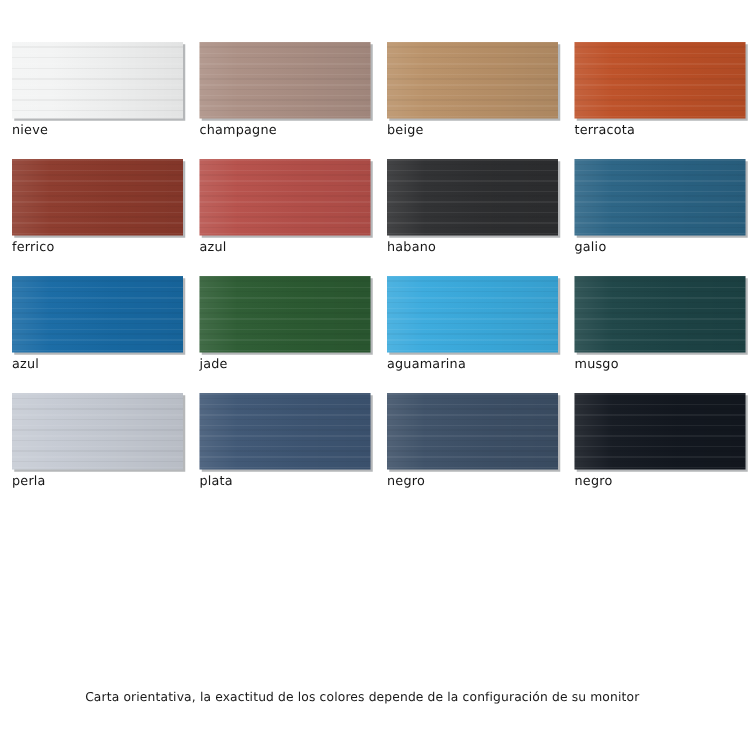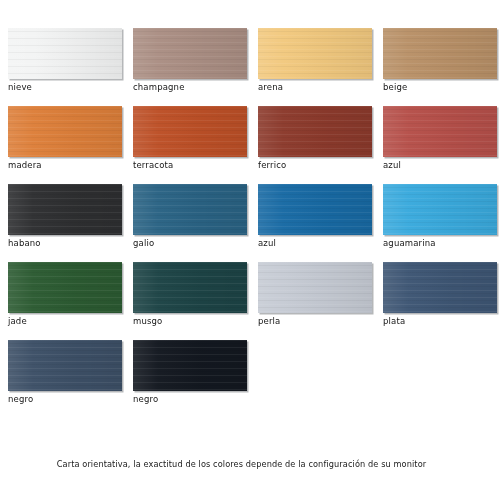--- a/index.html
+++ b/index.html
@@ -104,30 +104,22 @@
   <div class="swatch-grid">
       <div class="swatch-cell">
         <div class="swatch-chip" style="background-color: rgb(243, 244, 244);"></div>
         <div class="swatch-label">nieve</div>
       </div>
       <div class="swatch-cell">
         <div class="swatch-chip" style="background-color: rgb(171, 143, 132);"></div>
         <div class="swatch-label">champagne</div>
       </div>
       <div class="swatch-cell">
-        <div class="swatch-chip" style="background-color: rgb(242, 201, 127);"></div>
-        <div class="swatch-label">arena</div>
-      </div>
-      <div class="swatch-cell">
         <div class="swatch-chip" style="background-color: rgb(185, 145, 104);"></div>
         <div class="swatch-label">beige</div>
-      </div>
-      <div class="swatch-cell">
-        <div class="swatch-chip" style="background-color: rgb(221, 127, 58);"></div>
-        <div class="swatch-label">madera</div>
       </div>
       <div class="swatch-cell">
         <div class="swatch-chip" style="background-color: rgb(189, 80, 39);"></div>
         <div class="swatch-label">terracota</div>
       </div>
       <div class="swatch-cell">
         <div class="swatch-chip" style="background-color: rgb(140, 58, 44);"></div>
         <div class="swatch-label">ferrico</div>
       </div>
       <div class="swatch-cell">
@@ -140,26 +132,26 @@
       </div>
       <div class="swatch-cell">
         <div class="swatch-chip" style="background-color: rgb(42, 99, 132);"></div>
         <div class="swatch-label">galio</div>
       </div>
       <div class="swatch-cell">
         <div class="swatch-chip" style="background-color: rgb(24, 106, 164);"></div>
         <div class="swatch-label">azul</div>
       </div>
       <div class="swatch-cell">
+        <div class="swatch-chip" style="background-color: rgb(44, 91, 50);"></div>
+        <div class="swatch-label">jade</div>
+      </div>
+      <div class="swatch-cell">
         <div class="swatch-chip" style="background-color: rgb(58, 170, 221);"></div>
         <div class="swatch-label">aguamarina</div>
-      </div>
-      <div class="swatch-cell">
-        <div class="swatch-chip" style="background-color: rgb(44, 91, 50);"></div>
-        <div class="swatch-label">jade</div>
       </div>
       <div class="swatch-cell">
         <div class="swatch-chip" style="background-color: rgb(29, 68, 70);"></div>
         <div class="swatch-label">musgo</div>
       </div>
       <div class="swatch-cell">
         <div class="swatch-chip" style="background-color: rgb(198, 203, 212);"></div>
         <div class="swatch-label">perla</div>
       </div>
       <div class="swatch-cell">

